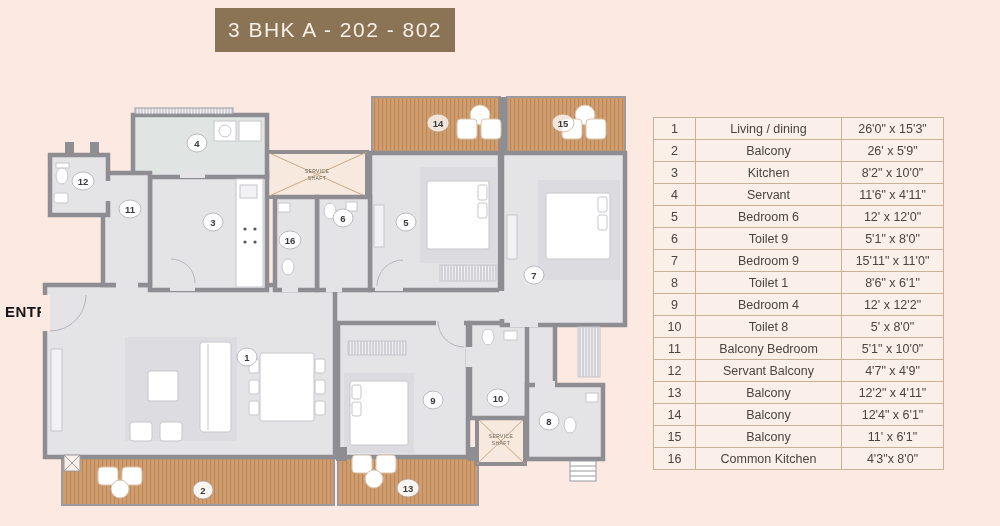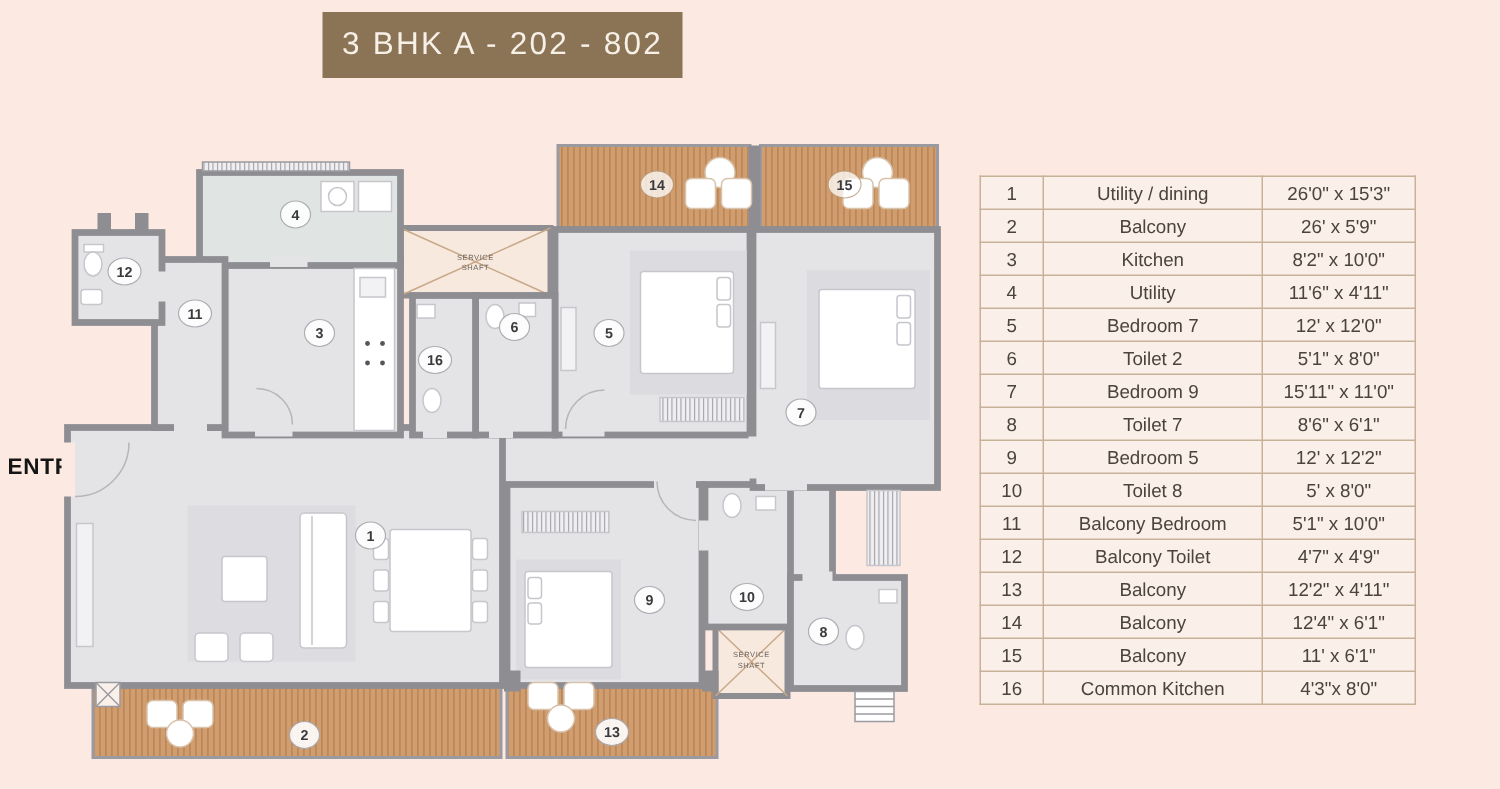--- a/index.html
+++ b/index.html
@@ -297,76 +297,76 @@
 
   <table class="dims">
     <colgroup>
         <col class="c1">
         <col class="c2">
         <col class="c3">
       </colgroup>
     <tbody>
       <tr>
           <td>1</td>
-          <td>Utility / dining</td>
+          <td>Living / dining</td>
           <td>26'0" x 15'3"</td>
         </tr>
       <tr>
           <td>2</td>
           <td>Balcony</td>
           <td>26' x 5'9"</td>
         </tr>
       <tr>
           <td>3</td>
           <td>Kitchen</td>
           <td>8'2" x 10'0"</td>
         </tr>
       <tr>
           <td>4</td>
-          <td>Utility</td>
+          <td>Servant</td>
           <td>11'6" x 4'11"</td>
         </tr>
       <tr>
           <td>5</td>
-          <td>Bedroom 7</td>
+          <td>Bedroom 6</td>
           <td>12' x 12'0"</td>
         </tr>
       <tr>
           <td>6</td>
-          <td>Toilet 2</td>
+          <td>Toilet 9</td>
           <td>5'1" x 8'0"</td>
         </tr>
       <tr>
           <td>7</td>
           <td>Bedroom 9</td>
           <td>15'11" x 11'0"</td>
         </tr>
       <tr>
           <td>8</td>
-          <td>Toilet 7</td>
+          <td>Toilet 1</td>
           <td>8'6" x 6'1"</td>
         </tr>
       <tr>
           <td>9</td>
-          <td>Bedroom 5</td>
+          <td>Bedroom 4</td>
           <td>12' x 12'2"</td>
         </tr>
       <tr>
           <td>10</td>
           <td>Toilet 8</td>
           <td>5' x 8'0"</td>
         </tr>
       <tr>
           <td>11</td>
           <td>Balcony Bedroom</td>
           <td>5'1" x 10'0"</td>
         </tr>
       <tr>
           <td>12</td>
-          <td>Balcony Toilet</td>
+          <td>Servant Balcony</td>
           <td>4'7" x 4'9"</td>
         </tr>
       <tr>
           <td>13</td>
           <td>Balcony</td>
           <td>12'2" x 4'11"</td>
         </tr>
       <tr>
           <td>14</td>
           <td>Balcony</td>

